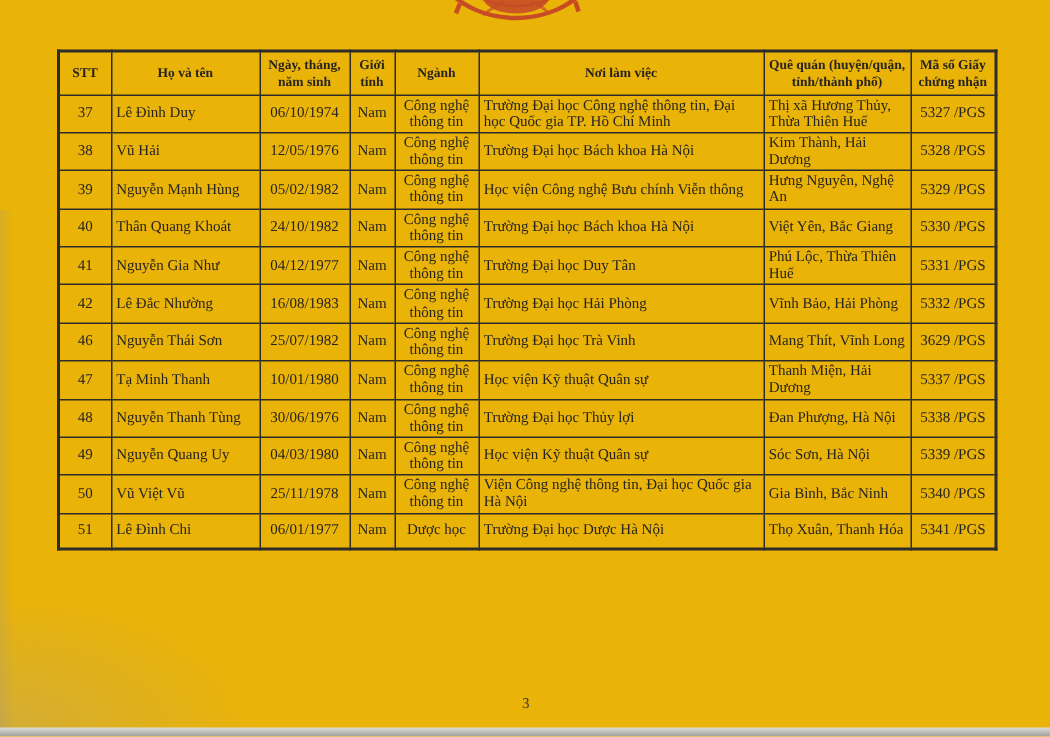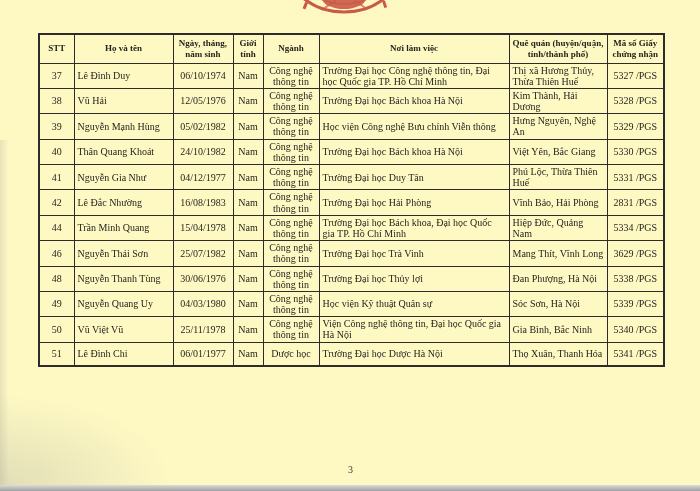--- a/index.html
+++ b/index.html
@@ -6,21 +6,21 @@
   html,body { width:700px; height:491px; }
   body {
     font-family:"Liberation Serif", serif;
     background:#ffffff;
     position:relative;
     overflow:hidden;
     color:#272420;
   }
   .page {
     position:absolute; inset:0;
-    background:#fef9c3;
+    background:#eab308;
   }
   
   .edge-bottom {
     position:absolute; left:0; right:0; bottom:0; height:6px;
     background:linear-gradient(to bottom,#dcdcda,#9f9f9d);
   }
   .corner-shade {
     position:absolute; left:0; bottom:5px; width:170px; height:90px;
     background:radial-gradient(ellipse at bottom left, rgba(158,158,156,0.30), rgba(158,158,156,0) 72%);
   }
@@ -151,41 +151,41 @@
           <td class="c7">5331 /PGS</td>
         </tr>
         <tr>
           <td class="c0">42</td>
           <td class="c1">Lê Đắc Nhường</td>
           <td class="c2">16/08/1983</td>
           <td class="c3">Nam</td>
           <td class="c4">Công nghệ thông tin</td>
           <td class="c5">Trường Đại học Hải Phòng</td>
           <td class="c6">Vĩnh Bảo, Hải Phòng</td>
-          <td class="c7">2831 /PGS</td>
-        </tr>
-        <tr>
-          <td class="c0">44</td>
-          <td class="c1">Trần Minh Quang</td>
-          <td class="c2">15/04/1978</td>
-          <td class="c3">Nam</td>
-          <td class="c4">Công nghệ thông tin</td>
-          <td class="c5">Trường Đại học Bách khoa, Đại học Quốc gia TP. Hồ Chí Minh</td>
-          <td class="c6">Hiệp Đức, Quảng Nam</td>
-          <td class="c7">5334 /PGS</td>
+          <td class="c7">5332 /PGS</td>
         </tr>
         <tr>
           <td class="c0">46</td>
           <td class="c1">Nguyễn Thái Sơn</td>
           <td class="c2">25/07/1982</td>
           <td class="c3">Nam</td>
           <td class="c4">Công nghệ thông tin</td>
           <td class="c5">Trường Đại học Trà Vinh</td>
           <td class="c6">Mang Thít, Vĩnh Long</td>
           <td class="c7">3629 /PGS</td>
+        </tr>
+        <tr>
+          <td class="c0">47</td>
+          <td class="c1">Tạ Minh Thanh</td>
+          <td class="c2">10/01/1980</td>
+          <td class="c3">Nam</td>
+          <td class="c4">Công nghệ thông tin</td>
+          <td class="c5">Học viện Kỹ thuật Quân sự</td>
+          <td class="c6">Thanh Miện, Hải Dương</td>
+          <td class="c7">5337 /PGS</td>
         </tr>
         <tr>
           <td class="c0">48</td>
           <td class="c1">Nguyễn Thanh Tùng</td>
           <td class="c2">30/06/1976</td>
           <td class="c3">Nam</td>
           <td class="c4">Công nghệ thông tin</td>
           <td class="c5">Trường Đại học Thủy lợi</td>
           <td class="c6">Đan Phượng, Hà Nội</td>
           <td class="c7">5338 /PGS</td>

